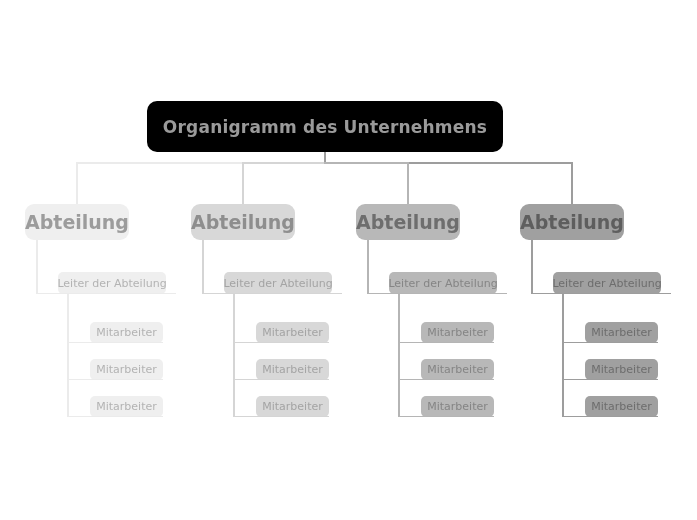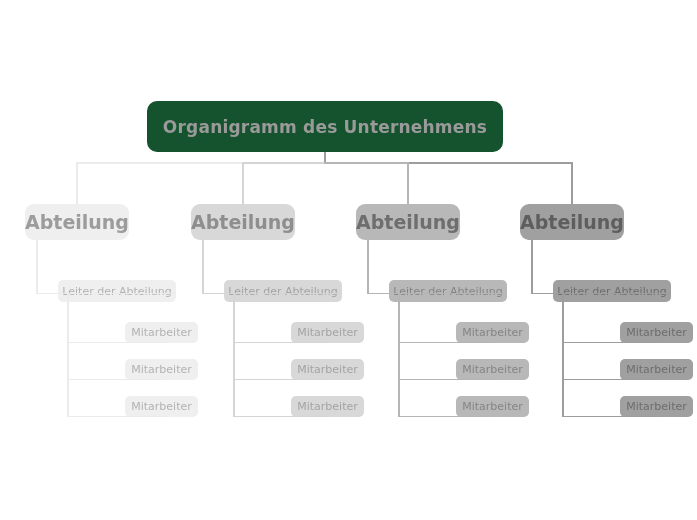--- a/index.html
+++ b/index.html
@@ -39,44 +39,43 @@
 
   .drop{left:51px;top:162px;height:42px;}
   .dept{
     left:0;top:204px;width:104px;height:36px;
     border-radius:9px;
     background:var(--box);color:var(--deptText);
     font-size:19px;font-weight:bold;
   }
   .parent-v{left:11px;top:240px;height:54px;}
   .leader{
-    left:33px;top:280px;width:118px;height:22px;
+    left:33px;top:272px;width:108px;height:22px;
     border-radius:5px;
     background:var(--box);color:var(--text);
     font-size:11px;
   }
   .leader-u{left:11px;top:292.5px;width:140px;}
   .leader-v{left:42px;top:294px;height:123px;}
   .emp{
     left:65px;width:73px;height:21px;
     border-radius:5px;
     background:var(--box);color:var(--text);
     font-size:11px;
-    margin-left:35px;
   }
   .r0{top:322px;} .r1{top:359px;} .r2{top:396px;}
   .emp-u{left:42px;width:96px;}
   .u0{top:341.5px;} .u1{top:378.5px;} .u2{top:415.5px;}
 </style>
 </head>
 <body>
 
 <div class="canvas" style="background: rgb(255, 255, 255);">
 
-  <div class="node title-node" style="background: #14532d; color: rgb(154, 154, 154);">Organigramm des Unternehmens</div>
+  <div class="node title-node" style="background: #000000; color: rgb(154, 154, 154);">Organigramm des Unternehmens</div>
   <div class="vline title-drop" style="background: rgb(158, 158, 158);"></div>
 
   <div class="hline seg seg-a" style="--box: #efefef; --line: #ebebeb; --deptText: #9c9c9c; --text: #b3b3b3;"></div>
   <div class="hline seg seg-b" style="--box: #d8d8d8; --line: #d5d5d5; --deptText: #8e8e8e; --text: #a4a4a4;"></div>
   <div class="hline seg seg-c" style="--box: #b8b8b8; --line: #b5b5b5; --deptText: #6e6e6e; --text: #858585;"></div>
   <div class="hline seg seg-d" style="--box: #a0a0a0; --line: #9d9d9d; --deptText: #5e5e5e; --text: #6d6d6d;"></div>
 
   <div class="column c0" style="--box: #efefef; --line: #ebebeb; --deptText: #9c9c9c; --text: #b3b3b3;">
     <div class="vline drop"></div>
     <div class="node dept">Abteilung</div>

